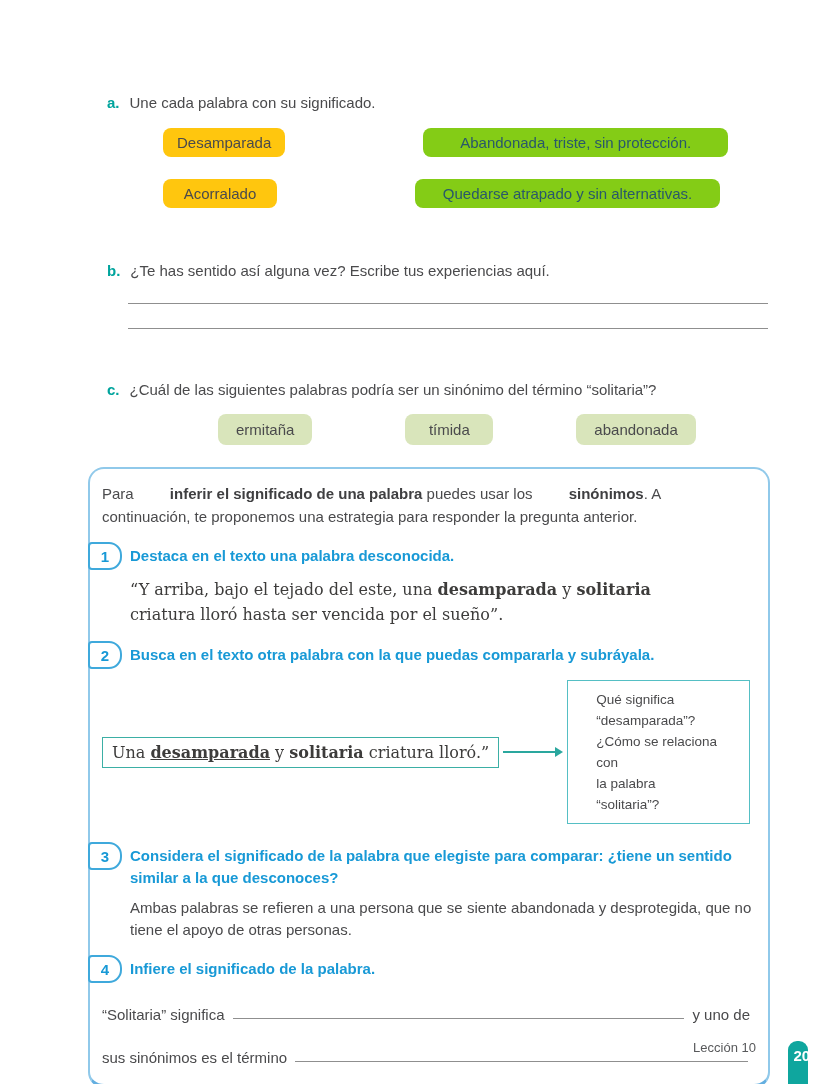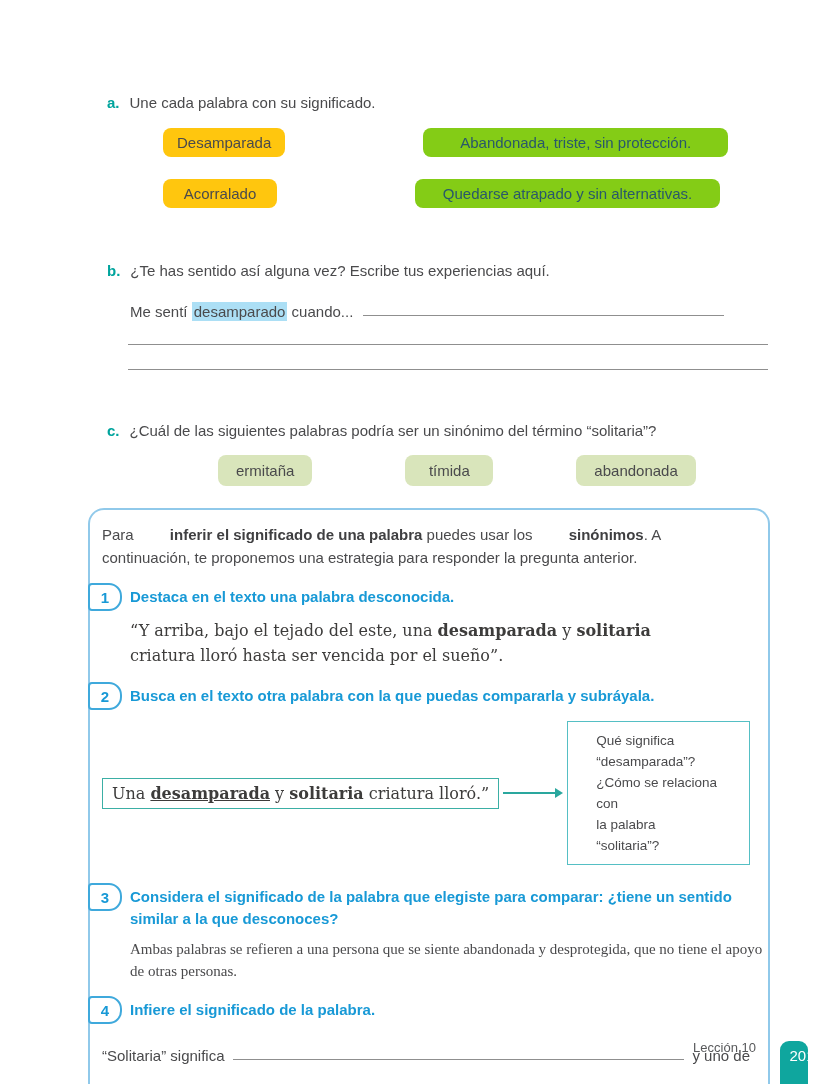--- a/index.html
+++ b/index.html
@@ -106,24 +106,24 @@
   .fill-rule { flex:1; border-bottom:1px solid #8f8f8f; margin:0 8px 4px 8px; }
   .fill-rule.last { margin-right:2px; }
 
   
   .footer-lesson {
     position:absolute; right:72px; top:1040px;
     font-size:13px; color:#58595b;
   }
   .page-badge {
     position:absolute; right:20px; top:1041px;
-    width:28px; height:43px;
+    width:20px; height:43px;
     background:#0fa69e;
     border-radius:9px 9px 0 0;
-    color:#ffffff; font-weight:normal; font-size:15px;
+    color:#ffffff; font-weight:bold; font-size:15px;
     display:flex; justify-content:center; padding-top:6px;padding-left:16px;
   }
 </style>
 </head>
 <body>
 
 <div class="page">
 
   <section class="sec sec-a">
     <div class="prompt-row">
@@ -141,24 +141,20 @@
       </div>
     </div>
   </section>
 
   <section class="sec sec-b">
     <div class="prompt-row">
       <span class="letter">b.</span>
       <span class="prompt">¿Te has sentido así alguna vez? Escribe tus experiencias aquí.</span>
     </div>
     <div class="b-content">
-      <div class="write-line">
-        <span class="write-lead"><span>Me sentí </span><span class="hl">desamparado</span><span> cuando...</span></span>
-        <span class="rule-fill"></span>
-      </div>
       <div class="rule-full"></div>
       <div class="rule-full"></div>
     </div>
   </section>
 
   <section class="sec sec-c">
     <div class="prompt-row">
       <span class="letter">c.</span>
       <span class="prompt">¿Cuál de las siguientes palabras podría ser un sinónimo del término “solitaria”?</span>
     </div>
@@ -198,21 +194,21 @@
         <div>¿Cómo se relaciona con</div>
         <div>la palabra “solitaria”?</div>
       </div>
     </div>
 
     <div class="step" style="margin-top:21px;">
       <span class="step-badge">
           <span>3</span>
         </span>
       <div class="step-title" style="width:630px;">Considera el significado de la palabra que elegiste para comparar: ¿tiene un sentido similar a la que desconoces?</div>
-      <div class="step-body" style="width:640px;font-family:Liberation Serif, serif;">Ambas palabras se refieren a una persona que se siente abandonada y desprotegida, que no tiene el apoyo de otras personas.</div>
+      <div class="step-body" style="width:640px;">Ambas palabras se refieren a una persona que se siente abandonada y desprotegida, que no tiene el apoyo de otras personas.</div>
     </div>
 
     <div class="step">
       <span class="step-badge">
           <span>4</span>
         </span>
       <div class="step-title">Infiere el significado de la palabra.</div>
     </div>
 
     <div class="fill-row">

